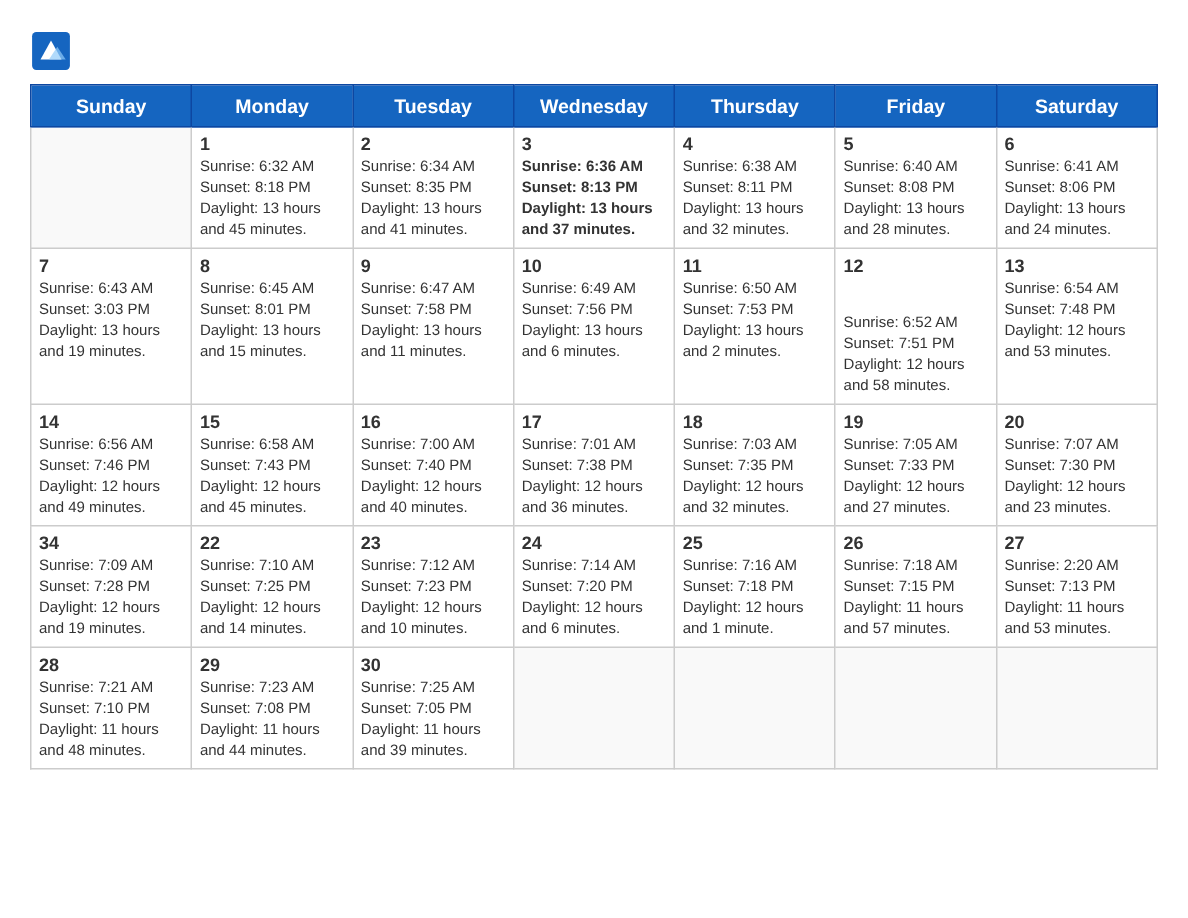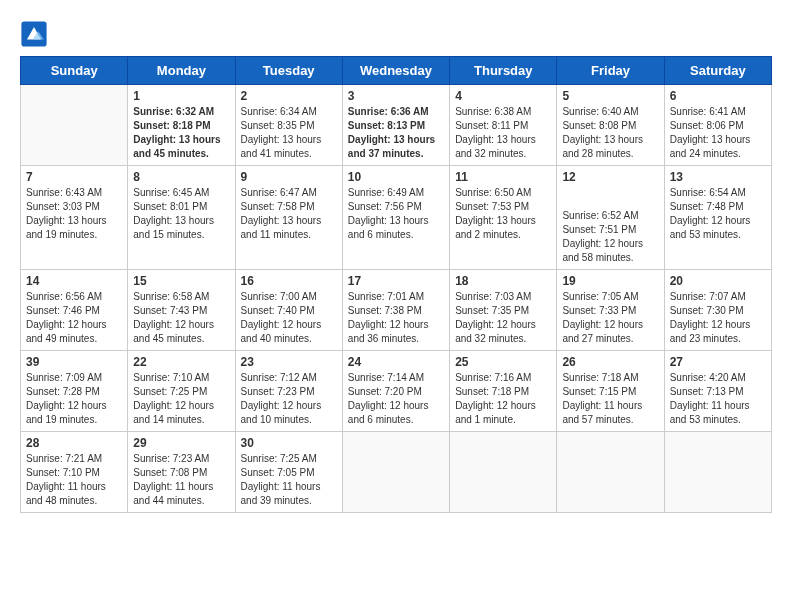--- a/index.html
+++ b/index.html
@@ -112,21 +112,21 @@
         <th>Thursday</th>
         <th>Friday</th>
         <th>Saturday</th>
       </tr>
   </thead>
   <tbody id="calendar-body">
   <tr>
         <td class="empty-cell"></td>
         <td>
           <div class="day-number">1</div>
-          <div class="day-info" style="white-space: pre-line; font-weight: bold;">Sunrise: 6:32 AM
+          <div class="day-info" style="white-space: pre-line;">Sunrise: 6:32 AM
 Sunset: 8:18 PM
 Daylight: 13 hours
 and 45 minutes.</div>
         </td>
         <td>
           <div class="day-number">2</div>
           <div class="day-info" style="white-space: pre-line;">Sunrise: 6:34 AM
 Sunset: 8:35 PM
 Daylight: 13 hours
 and 41 minutes.</div>
@@ -257,21 +257,21 @@
         <td>
           <div class="day-number">20</div>
           <div class="day-info" style="white-space: pre-line;">Sunrise: 7:07 AM
 Sunset: 7:30 PM
 Daylight: 12 hours
 and 23 minutes.</div>
         </td>
       </tr>
       <tr>
         <td>
-          <div class="day-number">39</div>
+          <div class="day-number">34</div>
           <div class="day-info" style="white-space: pre-line;">Sunrise: 7:09 AM
 Sunset: 7:28 PM
 Daylight: 12 hours
 and 19 minutes.</div>
         </td>
         <td>
           <div class="day-number">22</div>
           <div class="day-info" style="white-space: pre-line;">Sunrise: 7:10 AM
 Sunset: 7:25 PM
 Daylight: 12 hours
@@ -300,21 +300,21 @@
         </td>
         <td>
           <div class="day-number">26</div>
           <div class="day-info" style="white-space: pre-line;">Sunrise: 7:18 AM
 Sunset: 7:15 PM
 Daylight: 11 hours
 and 57 minutes.</div>
         </td>
         <td>
           <div class="day-number">27</div>
-          <div class="day-info" style="white-space: pre-line;">Sunrise: 4:20 AM
+          <div class="day-info" style="white-space: pre-line;">Sunrise: 2:20 AM
 Sunset: 7:13 PM
 Daylight: 11 hours
 and 53 minutes.</div>
         </td>
       </tr>
       <tr>
         <td>
           <div class="day-number">28</div>
           <div class="day-info" style="white-space: pre-line;">Sunrise: 7:21 AM
 Sunset: 7:10 PM

